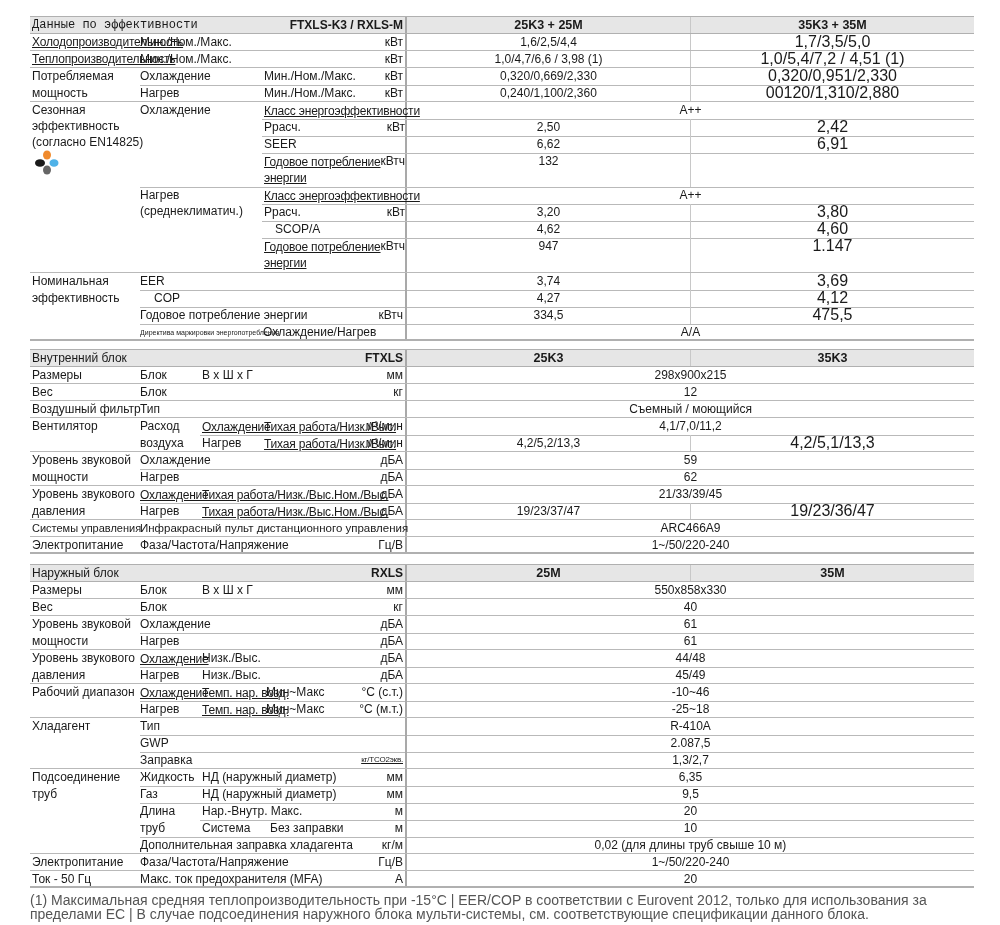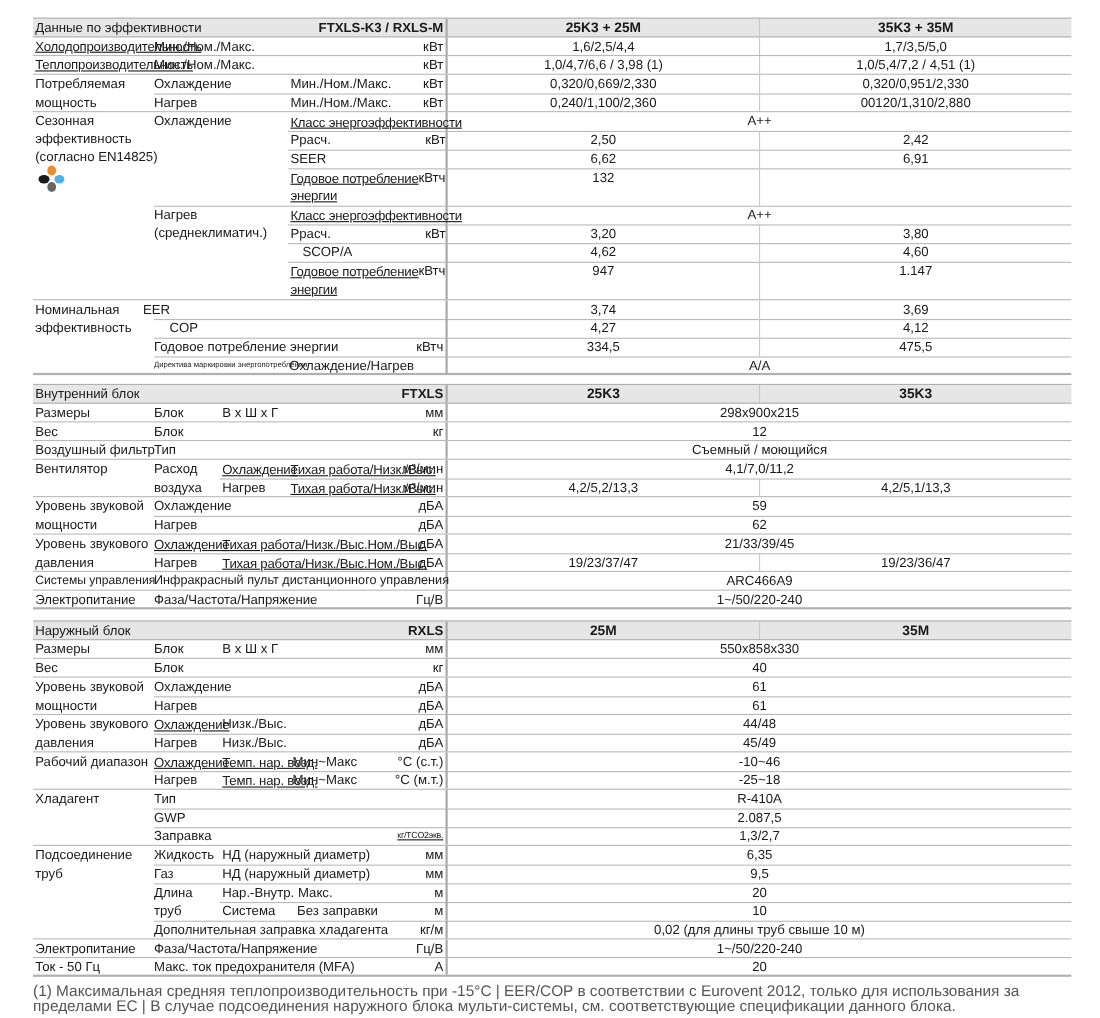--- a/index.html
+++ b/index.html
@@ -6,37 +6,37 @@
   body { width:1000px; height:925px; position:relative; overflow:hidden;
          font-family:"Liberation Sans", sans-serif; color:#1a1a1a; }
   .sec { position:absolute; left:30px; width:944px; }
   .row { position:relative; height:17px; border-bottom:1px solid #b9b9b9; box-sizing:border-box; }
   .row.hdr { background:#e6e6e6; height:18px; border-top:1px solid #b0b0b0; border-bottom:1px solid #b0b0b0; }
   .row.tall { height:34px; }
   .sm { font-size:9px; letter-spacing:-0.2px;text-decoration:underline; }
   .unit { position:absolute; right:0; top:0; text-align:right; font-size:12px; line-height:16px; }
   .lbl { position:absolute; left:0; width:377px; height:100%; border-right:2px solid #a9a9a9; box-sizing:border-box; }
   .v1 { position:absolute; left:377px; width:284px; height:100%; text-align:center; border-right:1px solid #c8c8c8; box-sizing:border-box; font-size:12px; line-height:16px; }
-  .v2 { position:absolute; left:661px; width:283px; height:100%; text-align:center; box-sizing:border-box; font-size:12px; line-height:16px; }
+  .v2 { position:absolute; left:661px; width:283px; height:100%; text-align:center; box-sizing:border-box; font-size:16px; line-height:16px; }
   .vspan { position:absolute; left:377px; width:567px; height:100%; text-align:center; font-size:12px; line-height:16px; }
   .hdr .v1, .hdr .v2 { font-weight:bold; font-size:12.5px; line-height:17px; }
   .gl { position:absolute; font-size:12px; line-height:16px; white-space:nowrap; }
   .noline { border-bottom:none; }
   .col2line { position:absolute; left:110px; right:0; bottom:-1px; border-bottom:1px solid #b9b9b9; }
   .col3line { position:absolute; left:232px; right:0; bottom:-1px; border-bottom:1px solid #b9b9b9; }
   .footnote { position:absolute; left:30px; top:893px; width:950px; font-size:14px; line-height:14px; color:#555; }
   .icon-seer { position:absolute; left:4px; top:48px; width:26px; height:26px; }
 </style>
 </head>
 <body>
 
 <div class="sec" style="top:16px;">
   <div class="row hdr">
     <div class="lbl">
-      <span class="gl" style="left:2px;">Данные по эффективности</span>
+      <span class="gl" style="left:2px;font-family:Liberation Mono, monospace;">Данные по эффективности</span>
       <span class="unit" style="right:2px;font-weight:bold;line-height:17px;">FTXLS-K3 / RXLS-M</span>
     </div>
     <div class="v1">25K3 + 25M</div>
     <div class="v2">35K3 + 35M</div>
   </div>
 
   <div class="row">
     <div class="lbl">
       <span class="gl sm" style="left:2px;">Холодопроизводительность</span>
       <span class="gl" style="left:110px;">Мин./Ном./Макс.</span>
@@ -145,21 +145,21 @@
         <span class="unit" style="right:569px;">кВтч</span>
         <div class="v1">947</div>
         <div class="v2">1.147</div>
       </div>
     </div>
   </div>
 
   <div class="row noline">
     <div class="lbl">
       <span class="gl" style="left:2px;">Номинальная</span>
-      <span class="gl" style="left:100px;text-align:center;">EER</span>
+      <span class="gl" style="left:110px;text-align:center;">EER</span>
     </div>
     <div class="v1">3,74</div>
     <div class="v2">3,69</div>
     <div class="col2line"></div>
   </div>
   <div class="row noline">
     <div class="lbl">
       <span class="gl" style="left:2px;">эффективность</span>
       <span class="gl" style="left:124px;">COP</span>
     </div>

